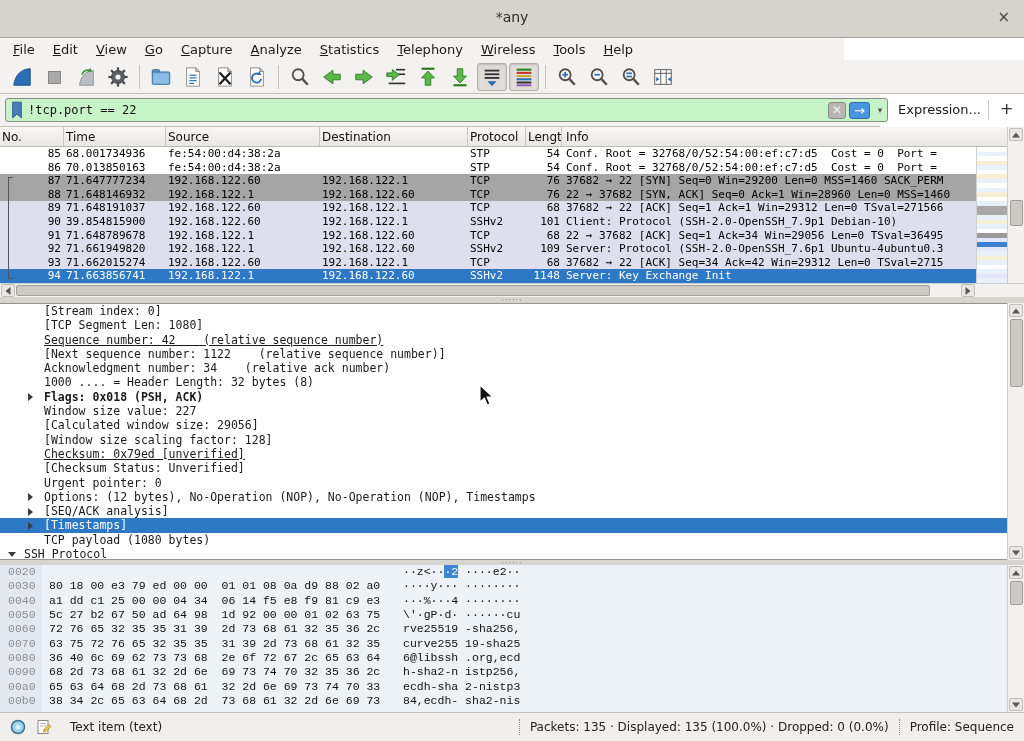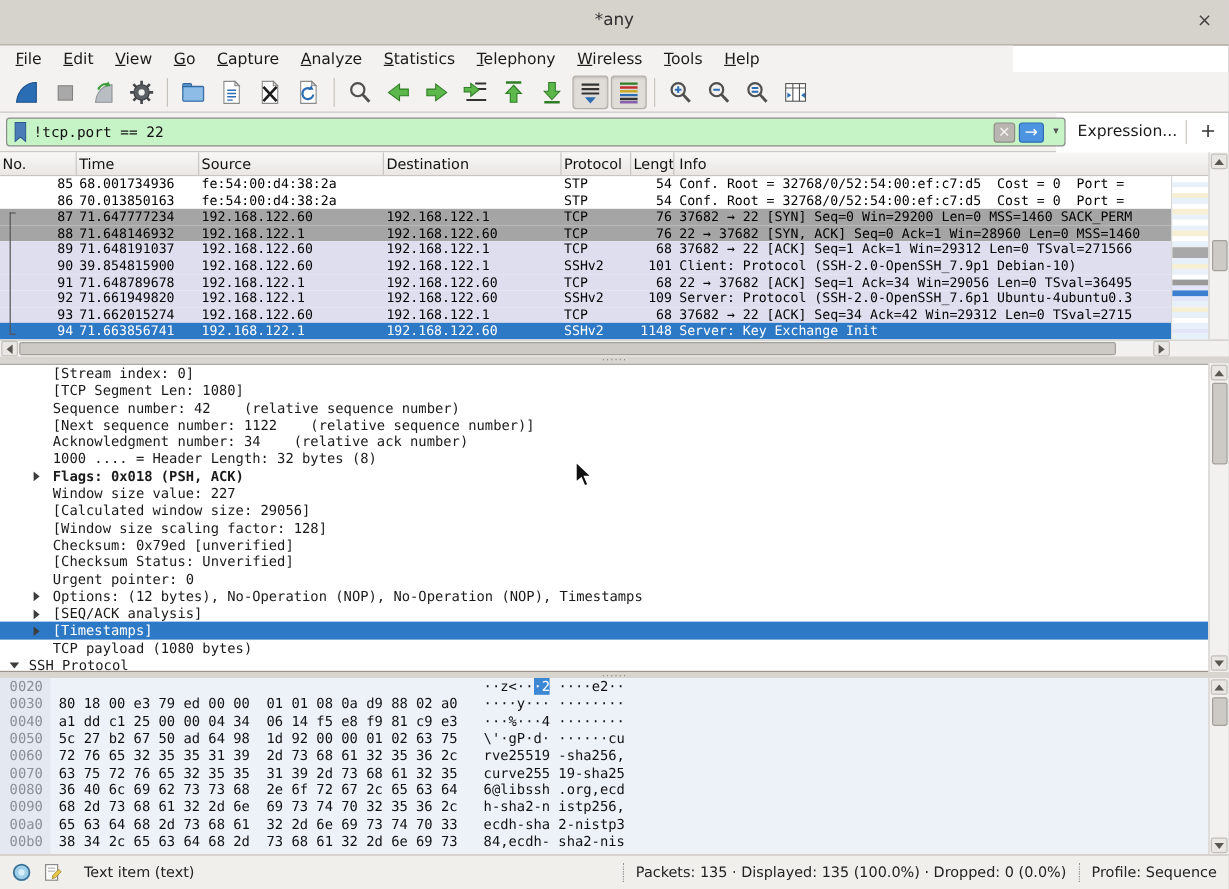--- a/index.html
+++ b/index.html
@@ -92,21 +92,21 @@
   .dline{position:relative;height:14.3px;line-height:14.3px;white-space:pre;overflow:hidden;}
   .dline.sel{background:var(--row-selected);color:#fff;}
   .dtext{position:absolute;top:0;}
   .tri{position:absolute;top:3.5px;width:0;height:0;}
   .tri-r{border-left:5px solid #3c3c3c;border-top:4px solid transparent;border-bottom:4px solid transparent;}
   .tri-d{border-top:5px solid #3c3c3c;border-left:4px solid transparent;border-right:4px solid transparent;top:5px;}
   
   .hexpane{position:absolute;left:0;top:565px;width:1007px;height:147px;background:var(--hex-bg);overflow:hidden;
     font-family:"DejaVu Sans Mono","Liberation Mono",monospace;font-size:11.5px;}
   .hexcol{position:absolute;left:0;top:0;bottom:0;width:42px;background:#e4e9f1;}
-  .hexrow{position:relative;height:14.35px;line-height:14.35px;white-space:pre;}
+  .hexrow{position:relative;height:14.35px;line-height:14.35px;white-space:pre;font-family:Liberation Mono, monospace;}
   .hexoff{position:absolute;left:8px;color:#8a8f96;}
   .hexbytes{position:absolute;left:49px;color:#111;}
   .hexascii{position:absolute;left:403px;color:#111;}
   .hl{background:var(--hex-highlight);color:#fff;}
   
   .statusbar{position:absolute;left:0;top:712px;width:1024px;height:29px;background:var(--status-bg);
     border-top:1px solid #c3bfb9;display:flex;align-items:center;font-size:12px;color:#222;}
   .sicon{margin-left:10px;display:flex;align-items:center;}
   .sicon svg{width:16px;height:16px;}
   .sb-left-text{margin-left:18px;}
@@ -404,29 +404,29 @@
   </div>
   <div class="sb" style="left:976px;top:283px;width:48px;height:14px;border-top:1px solid #cfcdc9;"></div>
 
   <div class="splitter" style="top:297px;height:6px;">
       <span class="grip">······</span>
     </div>
 
   <div class="details">
       <div class="dline"><span class="dtext" style="left: 44px;">[Stream index: 0]</span></div>
       <div class="dline"><span class="dtext" style="left: 44px;">[TCP Segment Len: 1080]</span></div>
-      <div class="dline"><span class="dtext" style="left: 44px;">Sequence number: 42    (relative sequence number)</span></div>
+      <div class="dline"><span class="dtext" style="left: 44px; text-decoration: underline;">Sequence number: 42    (relative sequence number)</span></div>
       <div class="dline"><span class="dtext" style="left: 44px;">[Next sequence number: 1122    (relative sequence number)]</span></div>
       <div class="dline"><span class="dtext" style="left: 44px;">Acknowledgment number: 34    (relative ack number)</span></div>
       <div class="dline"><span class="dtext" style="left: 44px;">1000 .... = Header Length: 32 bytes (8)</span></div>
       <div class="dline"><span class="tri tri-r" style="left: 28px;"></span><span class="dtext" style="left: 44px; font-weight: bold;">Flags: 0x018 (PSH, ACK)</span></div>
       <div class="dline"><span class="dtext" style="left: 44px;">Window size value: 227</span></div>
       <div class="dline"><span class="dtext" style="left: 44px;">[Calculated window size: 29056]</span></div>
       <div class="dline"><span class="dtext" style="left: 44px;">[Window size scaling factor: 128]</span></div>
-      <div class="dline"><span class="dtext" style="left: 44px;">Checksum: 0x79ed [unverified]</span></div>
+      <div class="dline"><span class="dtext" style="left: 44px; text-decoration: underline;">Checksum: 0x79ed [unverified]</span></div>
       <div class="dline"><span class="dtext" style="left: 44px;">[Checksum Status: Unverified]</span></div>
       <div class="dline"><span class="dtext" style="left: 44px;">Urgent pointer: 0</span></div>
       <div class="dline"><span class="tri tri-r" style="left: 28px;"></span><span class="dtext" style="left: 44px;">Options: (12 bytes), No-Operation (NOP), No-Operation (NOP), Timestamps</span></div>
       <div class="dline"><span class="tri tri-r" style="left: 28px;"></span><span class="dtext" style="left: 44px;">[SEQ/ACK analysis]</span></div>
       <div class="dline sel"><span class="tri tri-r" style="left: 28px;"></span><span class="dtext" style="left: 44px;">[Timestamps]</span></div>
       <div class="dline"><span class="dtext" style="left: 44px;">TCP payload (1080 bytes)</span></div>
       <div class="dline"><span class="tri tri-d" style="left: 8px;"></span><span class="dtext" style="left: 24px;">SSH Protocol</span></div>
     </div>
 
   <div class="sb sb-v" style="left:1007px;top:303px;height:257px;">

